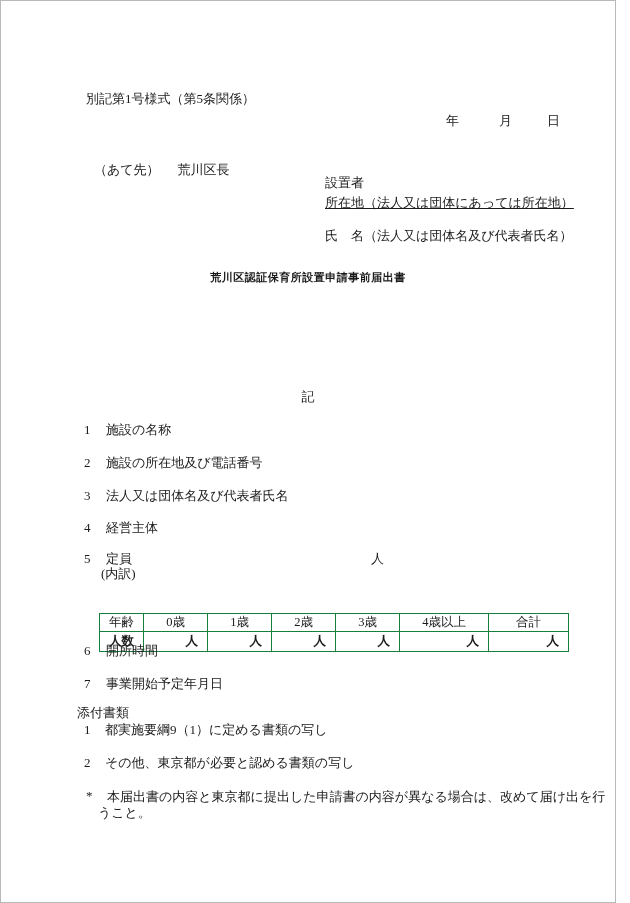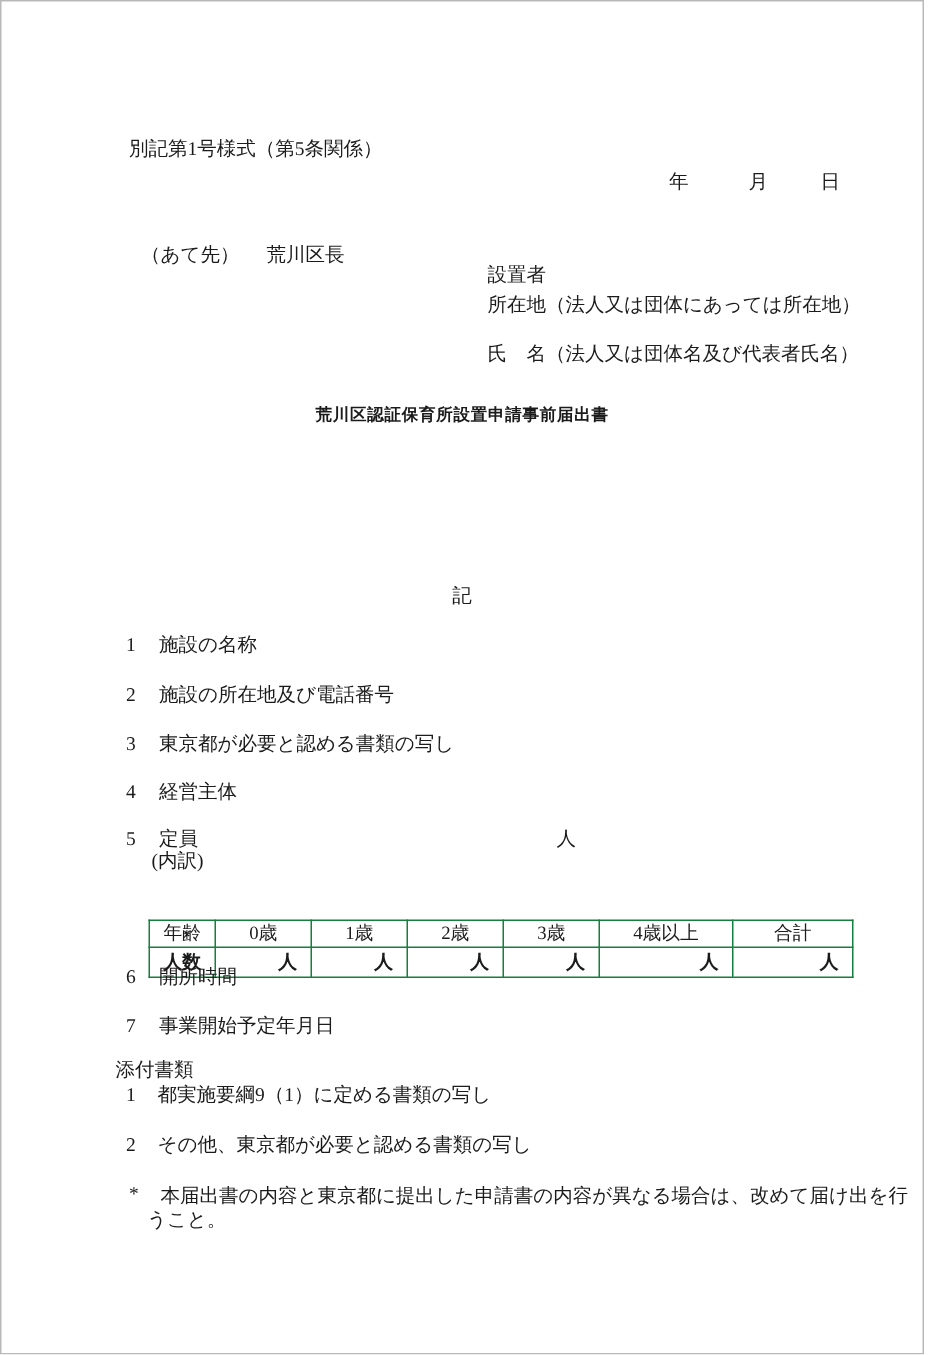--- a/index.html
+++ b/index.html
@@ -42,33 +42,33 @@
 
   <div class="abs" style="left:445px; top:113px;">年</div>
   <div class="abs" style="left:498px; top:113px;">月</div>
   <div class="abs" style="left:546px; top:113px;">日</div>
 
   <div class="abs" style="left:80px; top:147px;">
     <span>（あて先）</span><span style="display:inline-block;width:18px;"></span><span>荒川区長</span>
   </div>
 
   <div class="abs" style="left:324px; top:175px;">設置者</div>
-  <div class="abs" style="left:324px; top:195px;">所在地（法人又は団体にあっては所在地）</div>
+  <div class="abs" style="left:324px; top:195px;text-decoration:underline;">所在地（法人又は団体にあっては所在地）</div>
   <div class="abs" style="left:324px; top:228px;">氏　名（法人又は団体名及び代表者氏名）</div>
 
   <div class="abs doc-title" style="top:270px;">荒川区認証保育所設置申請事前届出書</div>
 
 
   <div class="abs centered" style="top:389px;">記</div>
 
   <div class="abs" style="left:83px; top:422px;"><span class="num">1</span><span>施設の名称</span></div>
 
   <div class="abs" style="left:83px; top:455px;"><span class="num">2</span><span>施設の所在地及び電話番号</span></div>
 
-  <div class="abs" style="left:83px; top:488px;"><span class="num">3</span><span>東京都が必要と認める書類の写し</span></div>
+  <div class="abs" style="left:83px; top:488px;"><span class="num">3</span><span>法人又は団体名及び代表者氏名</span></div>
 
   <div class="abs" style="left:83px; top:520px;"><span class="num">4</span><span>経営主体</span></div>
 
   <div class="abs" style="left:83px; top:551px;"><span class="num">5</span><span>定員</span></div>
   <div class="abs" style="left:370px; top:551px;">人</div>
   <div class="abs" style="left:100px; top:566px;">(内訳)</div>
 
   <div class="abs" style="left:98px; top:582px;">
     <table class="capacity">
       <colgroup>

